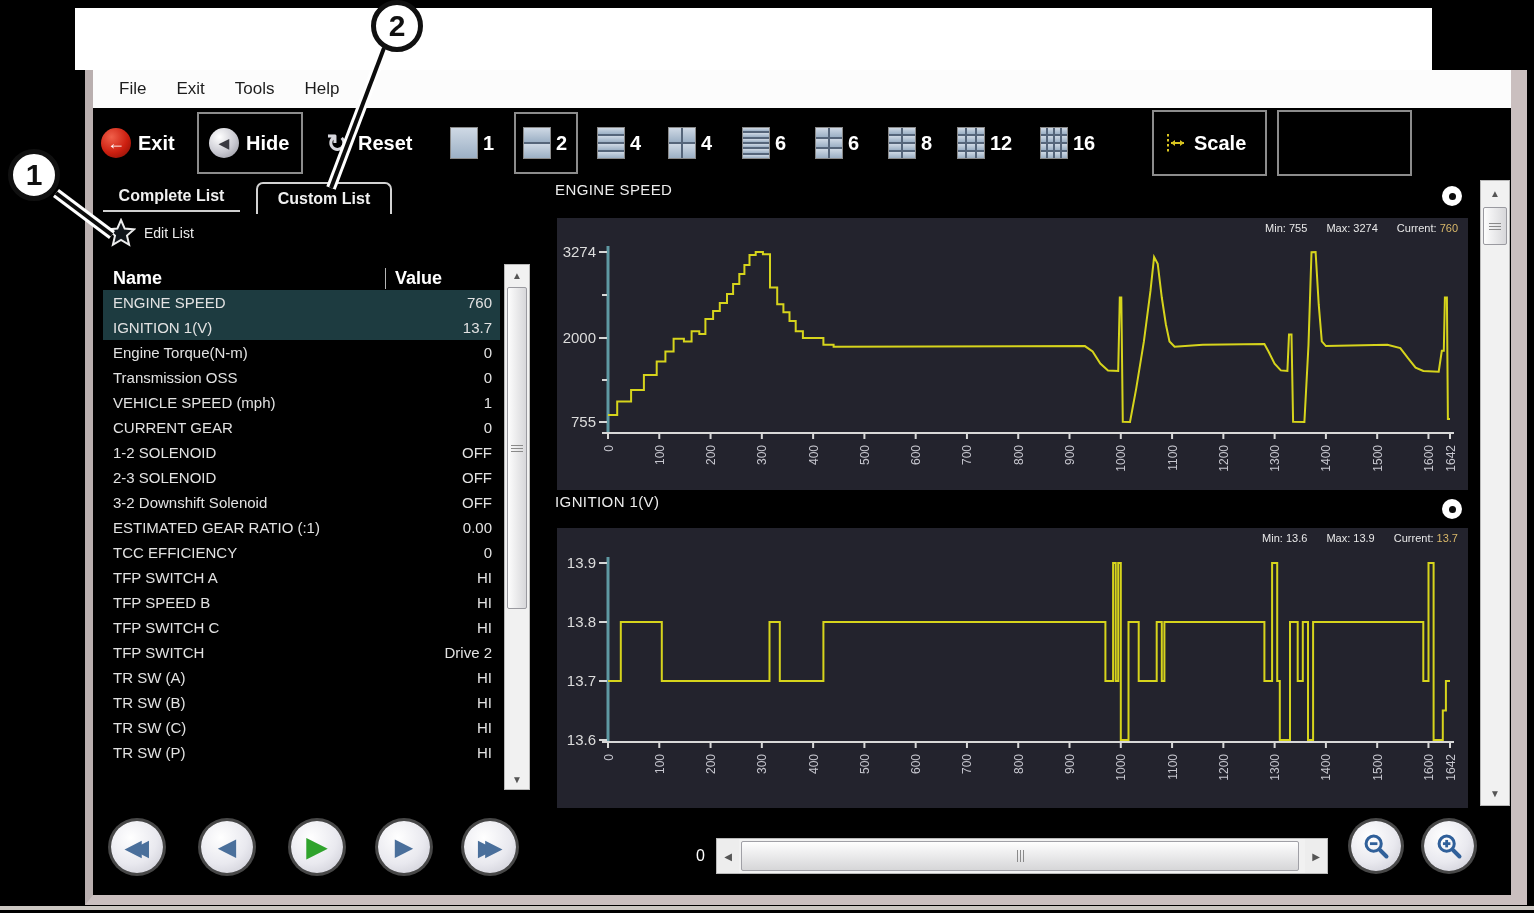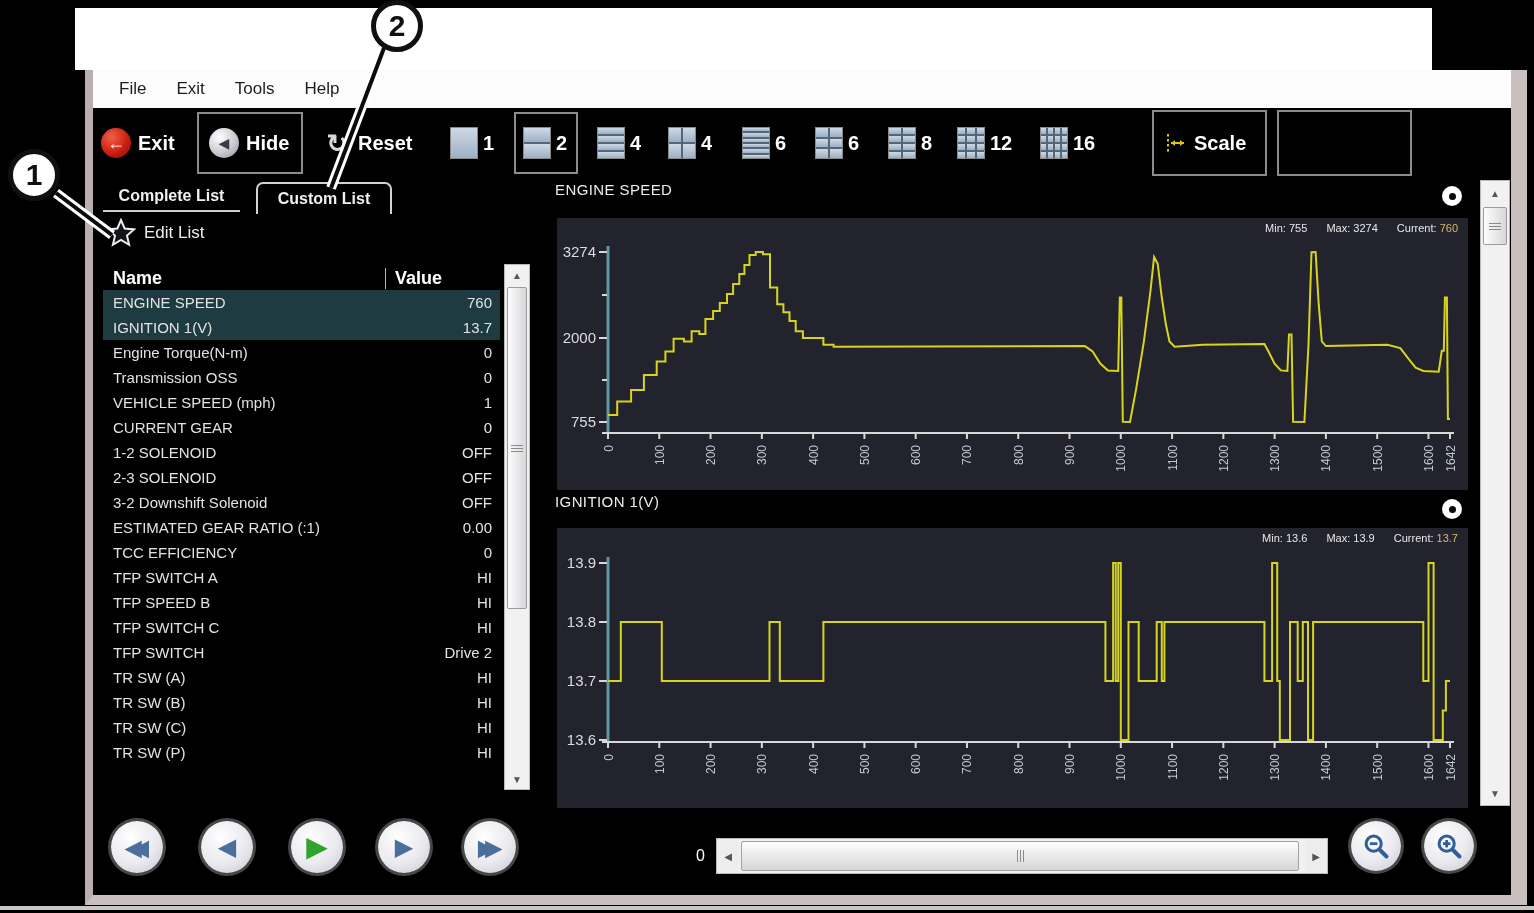--- a/index.html
+++ b/index.html
@@ -37,21 +37,21 @@
   .reset-icon{width:28px;height:28px;color:#d8d8de;font-size:25px;font-weight:bold;line-height:28px;text-align:center;}
   .grid-item{position:absolute;top:0;height:70px;display:flex;align-items:center;gap:5px;}
   .grid-icon{display:grid;gap:2px;background:#55657a;border:1px solid #8a8a8a;box-sizing:content-box;}
   .grid-icon div{background:linear-gradient(180deg,#cfd9e5,#9cb0c5);}
 
   
   .tab{font-size:16px;font-weight:bold;color:#f0f0f0;display:flex;align-items:center;justify-content:center;box-sizing:border-box;}
   #tab-complete{left:10px;top:112px;width:137px;height:30px;border-bottom:2px solid #cfcfcf;}
   #tab-custom{left:163px;top:112px;width:136px;height:32px;border:2px solid #d2d2d2;border-bottom:none;
               border-radius:7px 7px 0 0;background:#000;}
-  #edit-list{left:13px;top:148px;display:flex;align-items:center;gap:8px;color:#ececec;font-size:17px;}
+  #edit-list{left:13px;top:148px;display:flex;align-items:center;gap:8px;color:#ececec;font-size:14px;}
   #list-header{left:10px;top:194px;width:397px;height:26px;color:#fff;font-weight:bold;font-size:18px;}
   #col-name{position:absolute;left:10px;top:4px;}
   #col-value{position:absolute;left:282px;top:4px;border-left:1px solid #b5b5b5;padding-left:9px;}
   #list-rows{left:10px;top:220px;width:397px;height:500px;}
   .row{height:25px;display:flex;align-items:center;justify-content:space-between;
        padding:0 8px 0 10px;box-sizing:border-box;color:#e2e2e2;font-size:15px;}
   .row.sel{background:#1d3b40;}
 
   
   .sb-track{background:#f1f1f1;border:1px solid #b9b9b9;box-sizing:border-box;}

